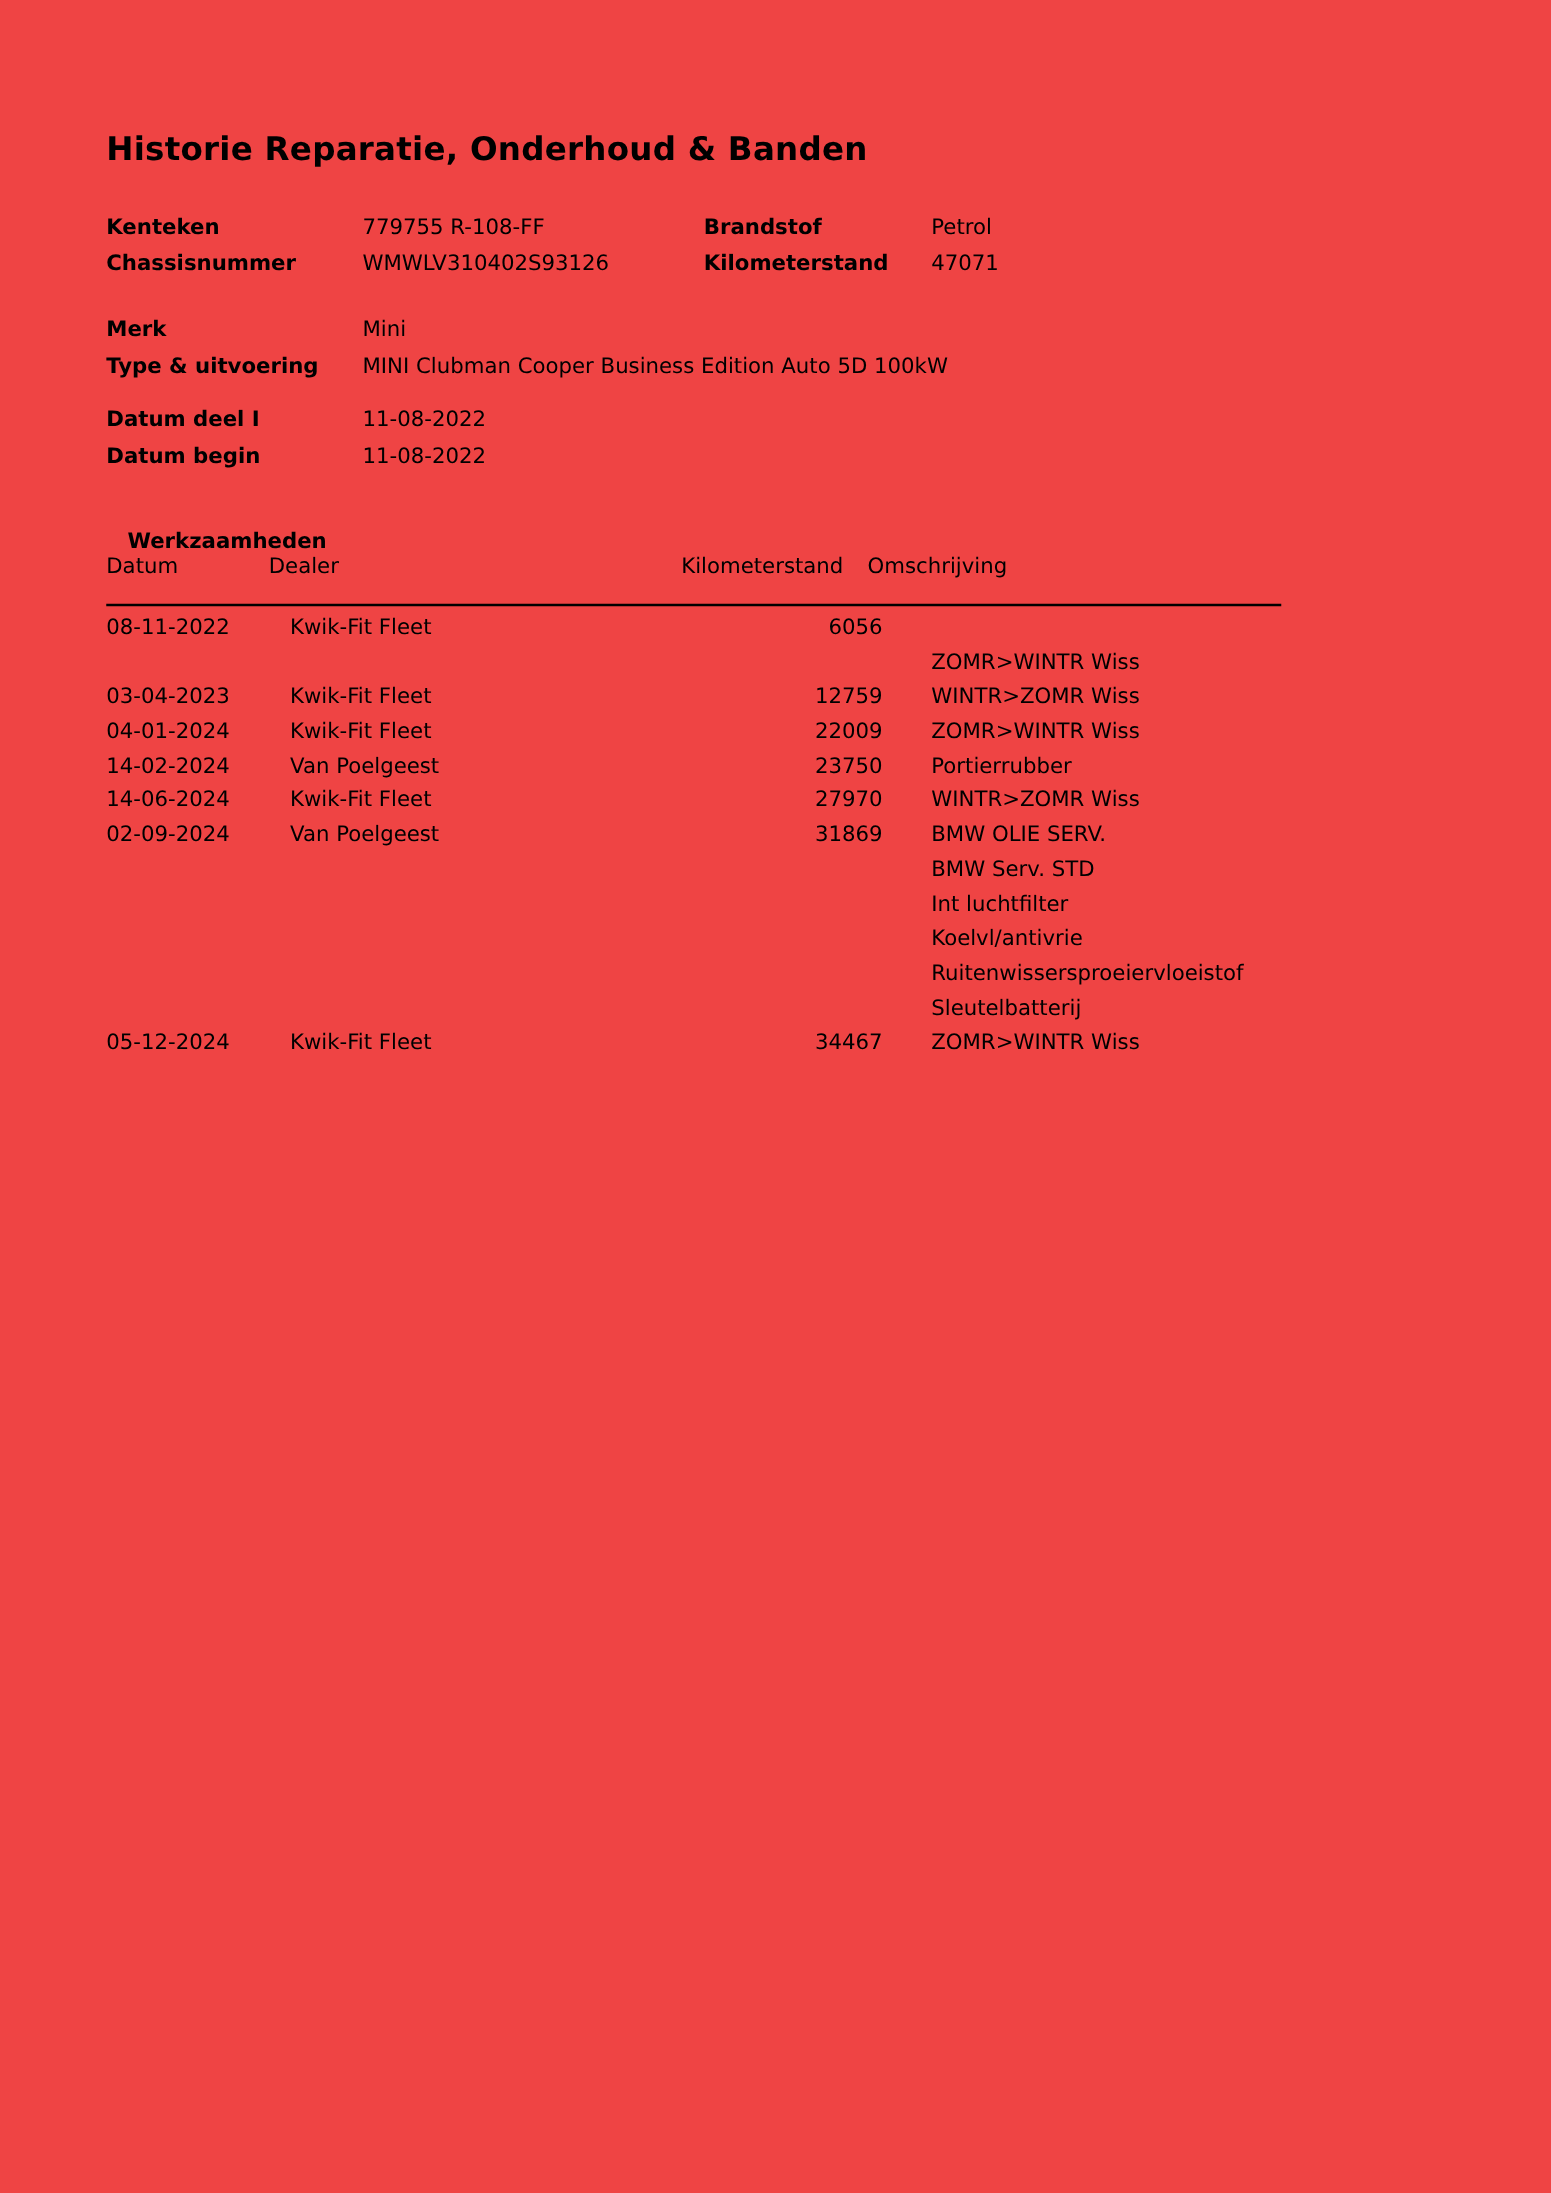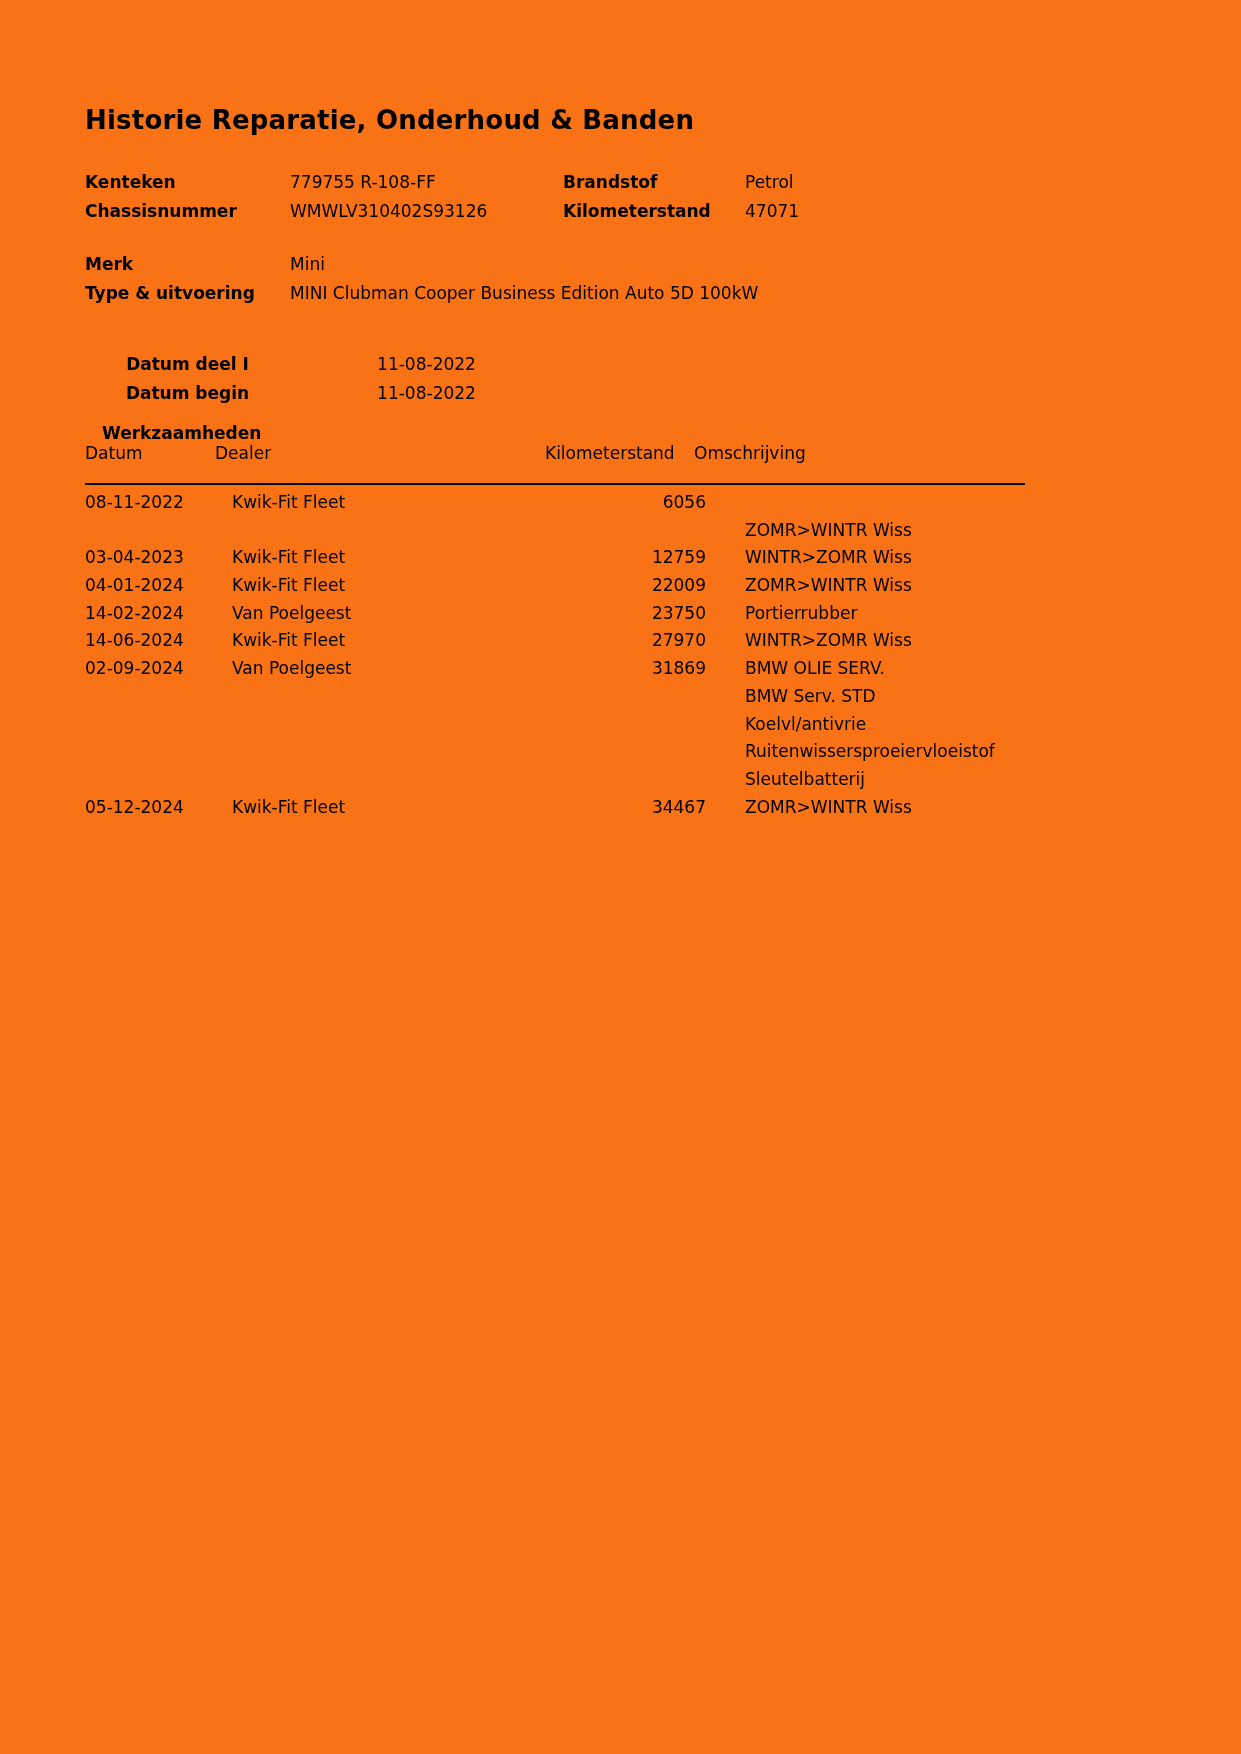--- a/index.html
+++ b/index.html
@@ -1,20 +1,20 @@
 <!DOCTYPE html>
 <html><head>
 <meta charset="utf-8">
 <style>
   html, body { margin: 0; padding: 0; background: #ffffff; }
   .page {
     position: relative;
     width: 1241px;
     height: 1754px;
-    background: #f97316;
+    background: #ef4444;
     color: #000000;
     font-family: "DejaVu Sans", "Liberation Sans", sans-serif;
     font-size: 17px;
     overflow: hidden;
   }
   .title {
     position: absolute;
     left: 85px;
     top: 106px;
     margin: 0;
@@ -28,21 +28,21 @@
     position: absolute;
     left: 85px;
     display: grid;
     grid-template-columns: 205px 273px 182px 1fr;
     line-height: 28.5px;
     white-space: nowrap;
   }
   .lbl { font-weight: bold; }
   #block-identity { top: 168px; }
   #block-merk     { top: 250px; }
-  #block-datum    { top: 350px; text-align: center; }
+  #block-datum    { top: 322px; }
   .section-heading {
     position: absolute;
     left: 85px;
     top: 408px;
     margin: 17px;
     font-size: 17px;
     font-weight: bold;
     line-height: 1;
   }
   .worktable {
@@ -160,20 +160,26 @@
       <div class="trow">
         <span></span>
         <span></span>
         <span class="col-km"></span>
         <span class="col-oms">BMW Serv. STD</span>
       </div>
       <div class="trow">
         <span></span>
         <span></span>
         <span class="col-km"></span>
+        <span class="col-oms">Int luchtfilter</span>
+      </div>
+      <div class="trow">
+        <span></span>
+        <span></span>
+        <span class="col-km"></span>
         <span class="col-oms">Koelvl/antivrie</span>
       </div>
       <div class="trow">
         <span></span>
         <span></span>
         <span class="col-km"></span>
         <span class="col-oms">Ruitenwissersproeiervloeistof</span>
       </div>
       <div class="trow">
         <span></span>

